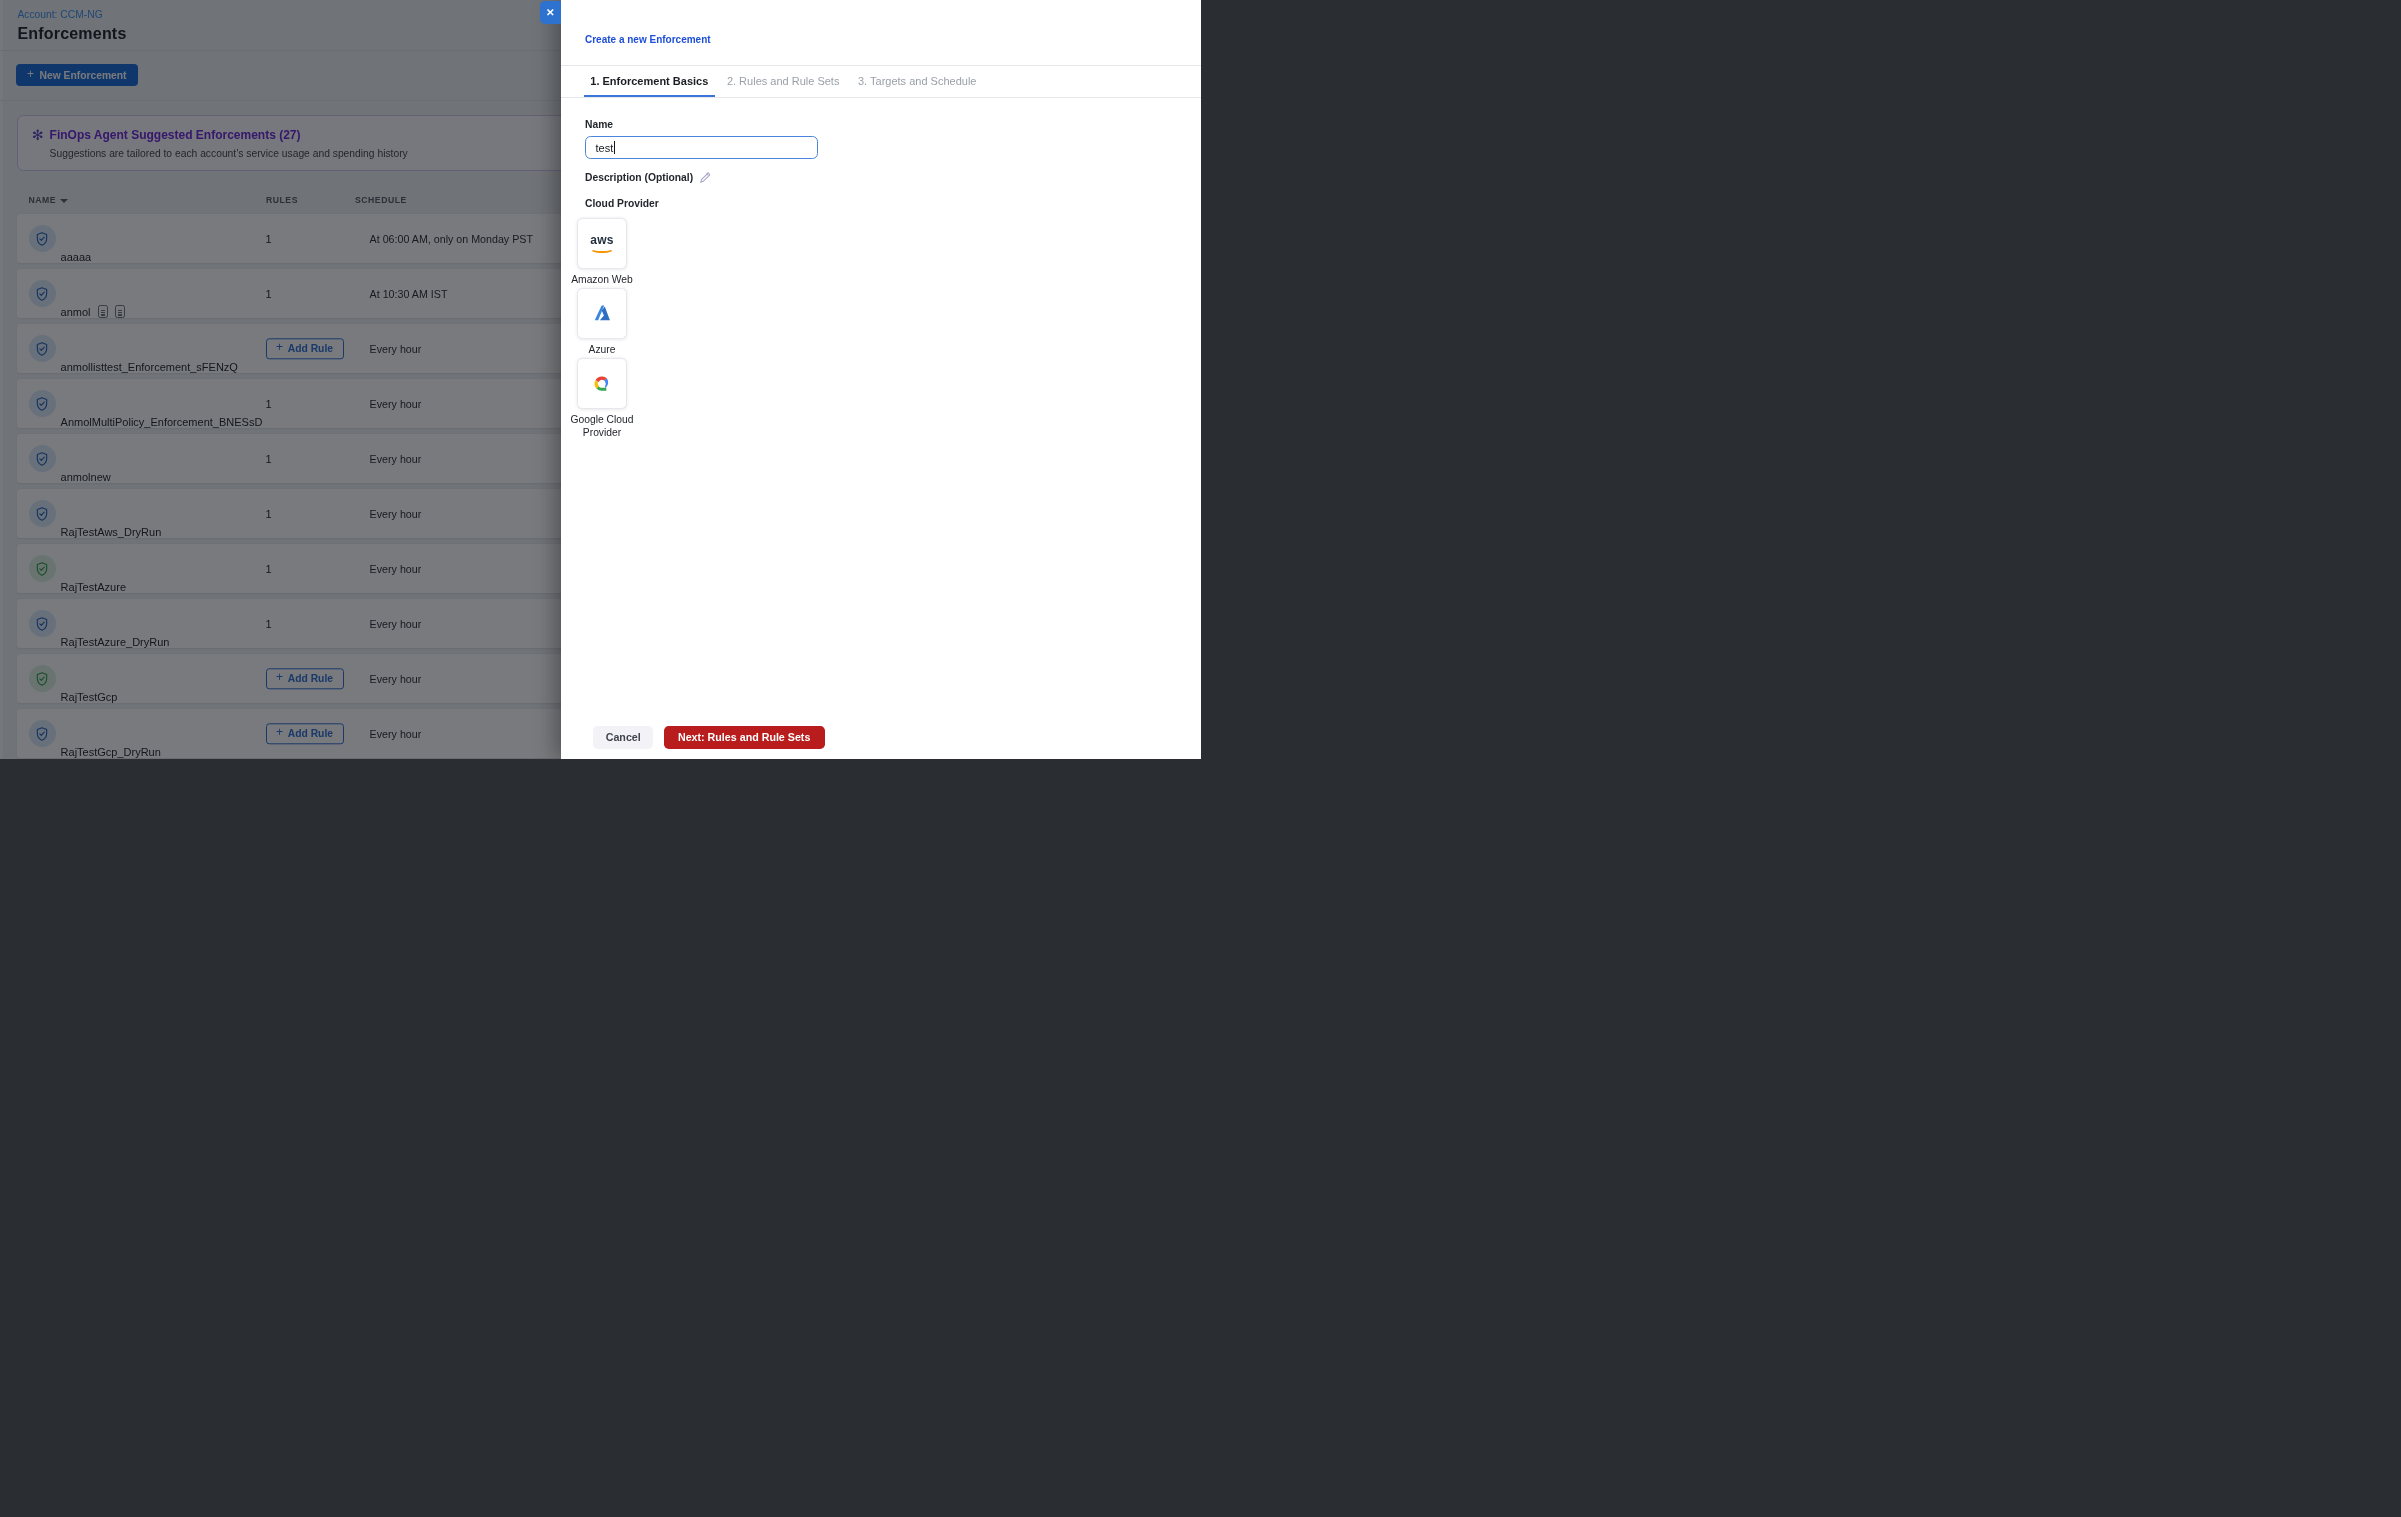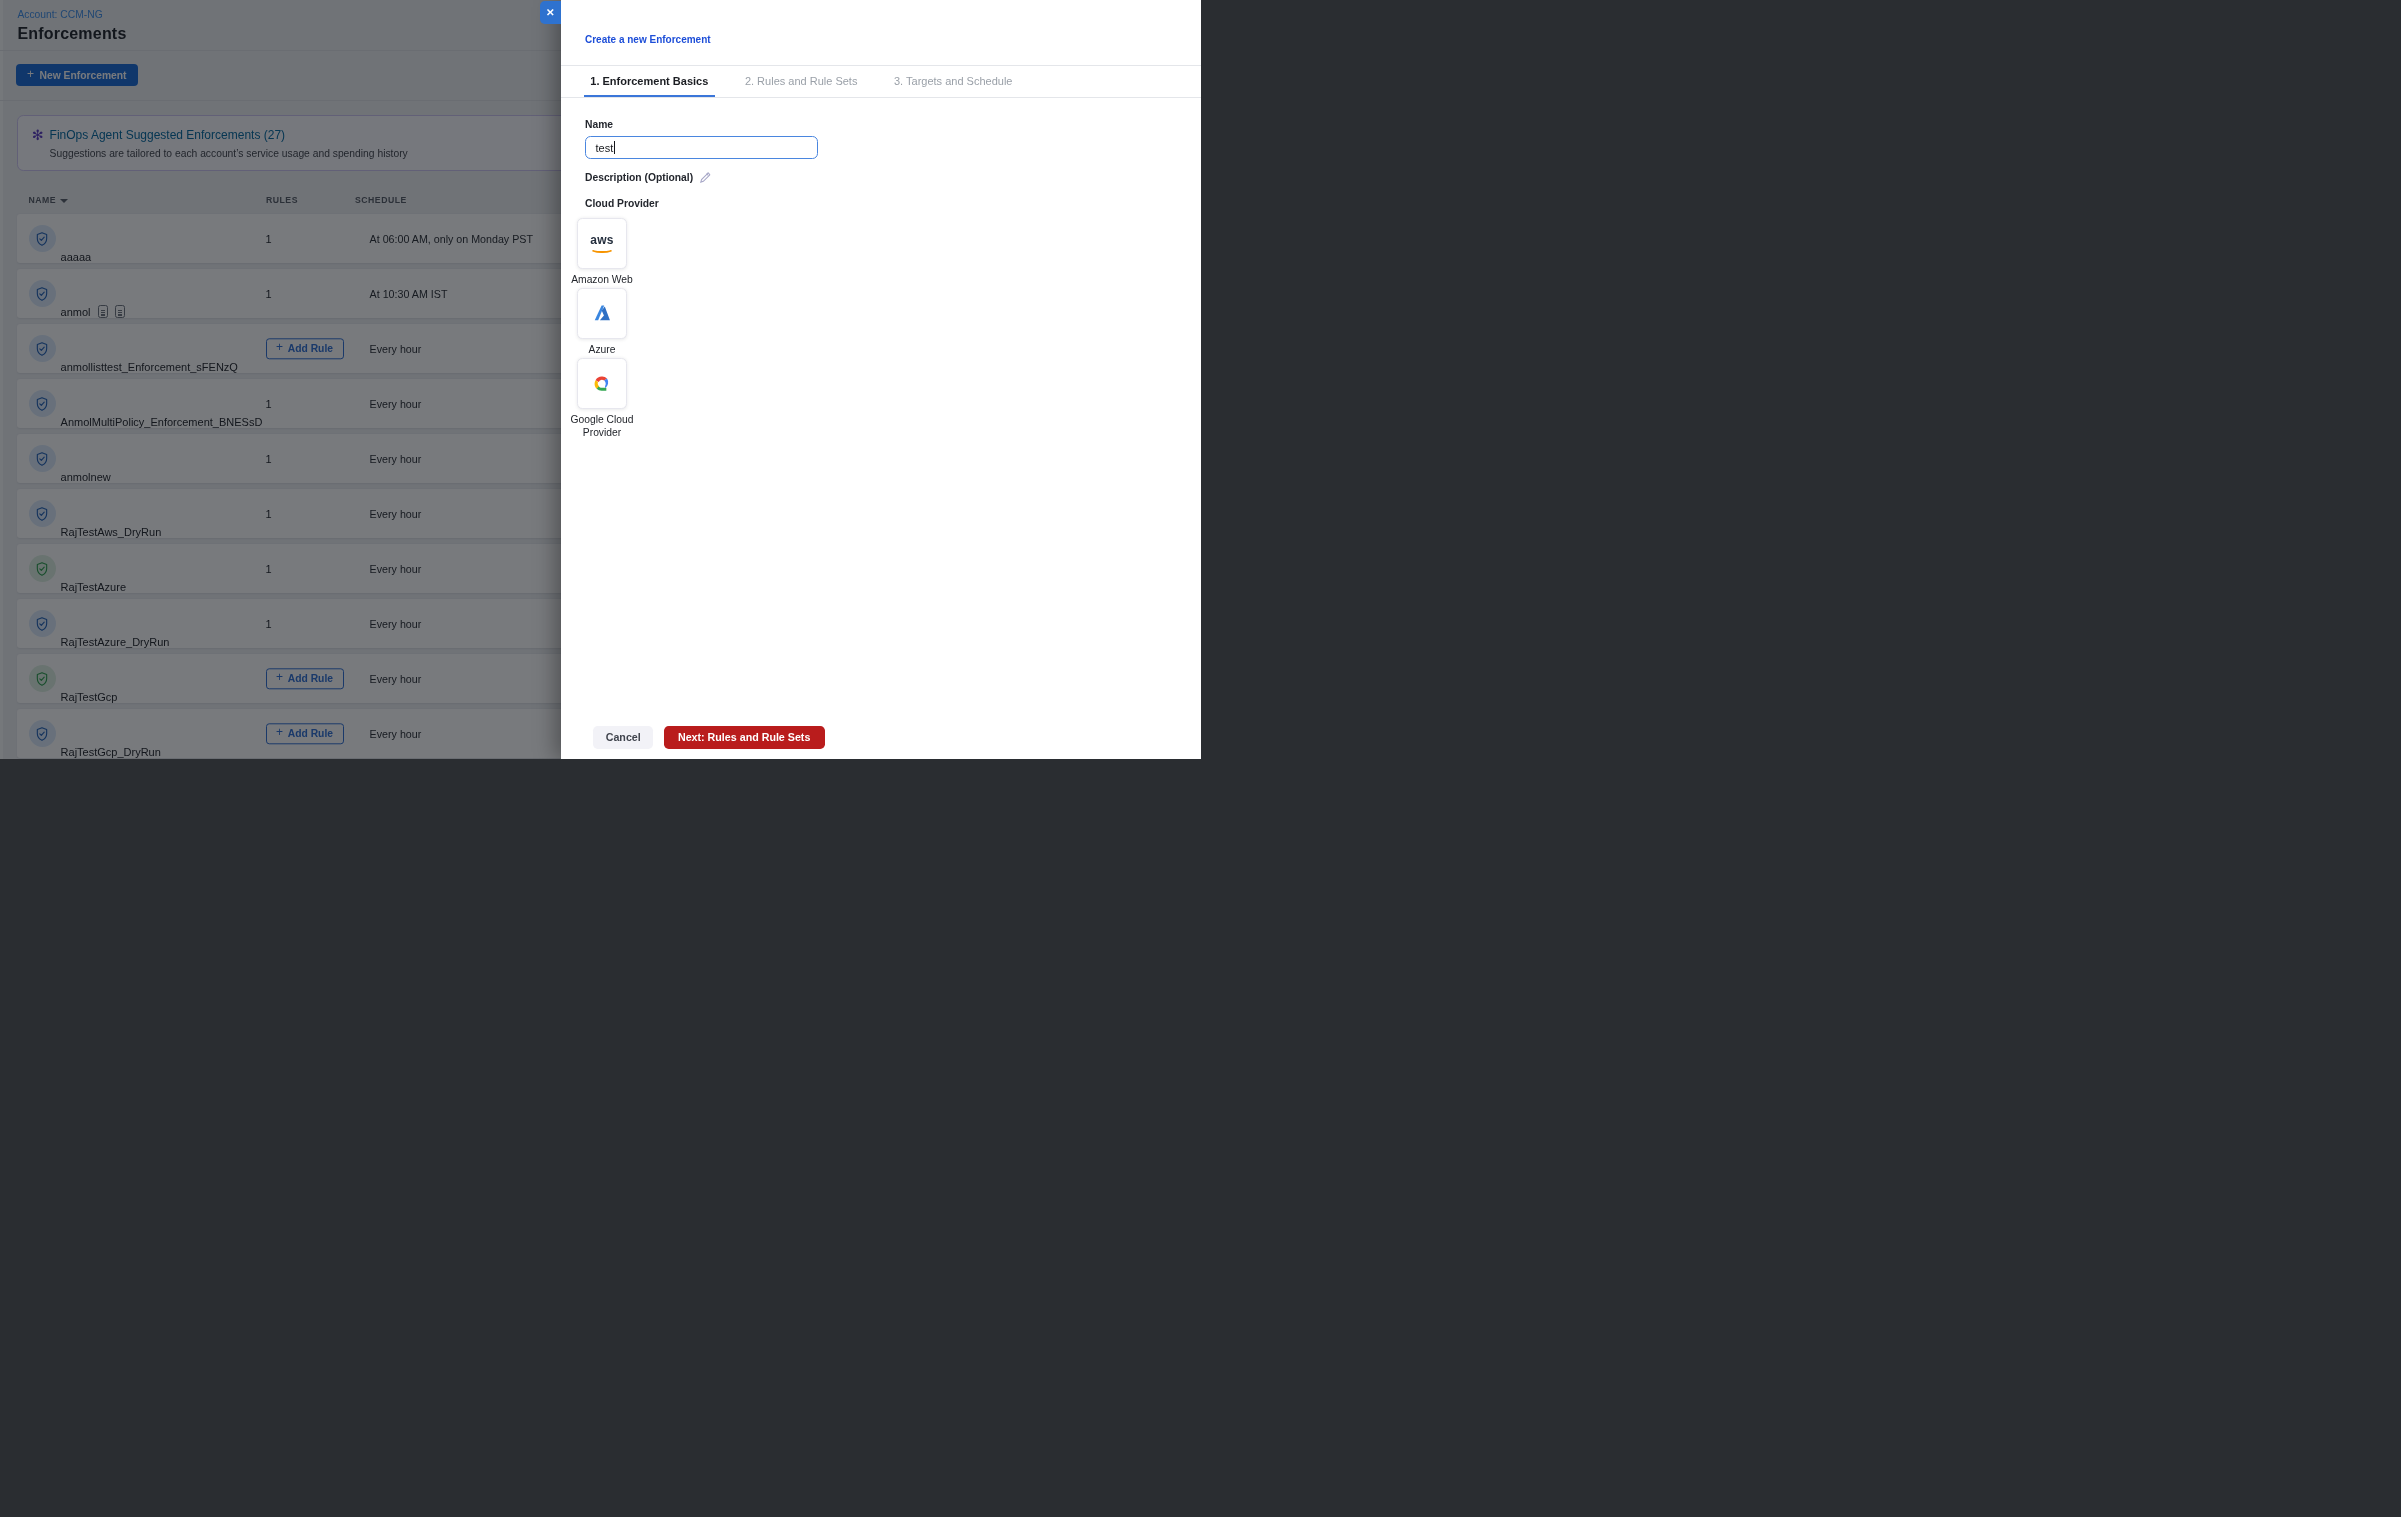--- a/index.html
+++ b/index.html
@@ -15,21 +15,21 @@
   .divider-1 { position:absolute; left:0; right:0; top:50px; height:0.8px; background:#dfe2e7; }
   .divider-2 { position:absolute; left:0; right:0; top:100px; height:0.8px; background:#dfe2e7; }
   .btn-new { position:absolute; left:16px; top:64px; height:22px; padding:0 11px; background:#1a6bd8; color:#fff;
              border:none; border-radius:4px; font-size:10.3px; font-weight:600; display:flex; align-items:center; gap:5.5px; cursor:pointer;
              font-family:inherit; }
   .btn-new .plus { font-size:12px; font-weight:400; position:relative; top:-0.8px; }
 
   .banner { position:absolute; left:16.6px; top:115px; width:1155px; height:56px; background:#fbfaff;
             border:0.8px solid #cfc6f2; border-radius:6.3px; }
   .banner .spark { position:absolute; left:14.2px; top:11px; font-size:14.2px; color:#5b3cc4; }
-  .banner-title { position:absolute; left:32px; top:12px; font-size:12px; font-weight:400; color:#0369a1; }
+  .banner-title { position:absolute; left:32px; top:12px; font-size:12px; font-weight:700; color:#6d28d9; }
   .banner-sub { position:absolute; left:32px; top:32px; font-size:10.3px; color:#42464e; }
 
   .thead { position:absolute; top:195px; font-size:8.7px; font-weight:700; letter-spacing:0.5px; color:#565c66; }
   .th-name { left:28.5px; } .th-rules { left:266px; } .th-sched { left:355px; }
   .sort-caret { position:absolute; left:60px; top:199px; width:0; height:0;
                 border-left:4px solid transparent; border-right:4px solid transparent; border-top:4.7px solid #5a606a; }
 
   .rows { position:absolute; left:16.6px; top:214px; width:1171px; }
   .row { position:relative; height:49px; margin-bottom:6px; background:#ffffff; border-radius:3.2px;
          box-shadow:0 0.8px 1.6px rgba(30,40,60,.08); cursor:pointer; }
@@ -53,21 +53,21 @@
 
   
   .drawer { position:absolute; left:561px; top:0; bottom:0; width:640px; background:#ffffff; z-index:10;
             box-shadow:-4.7px 0 20.6px rgba(0,0,0,.35); }
   .btn-close { position:absolute; left:-21.4px; top:0.8px; width:21.4px; height:23px; background:#2e72cf; color:#fff;
                border:none; border-radius:4.7px 0 0 4.7px; font-size:10.3px; font-weight:700; cursor:pointer; font-family:inherit;
                display:flex; align-items:center; justify-content:center; }
   .drawer-title { position:absolute; left:24px; top:34px; font-size:10px; font-weight:700; color:#1d4ed8; }
 
   .tabbar { position:absolute; left:0; right:0; top:65px; height:33px; border-top:0.8px solid #e4e6ea;
-            border-bottom:0.8px solid #e4e6ea; display:flex; padding-left:23px; gap:24px;text-align:right; }
+            border-bottom:0.8px solid #e4e6ea; display:flex; padding-left:23px; gap:6px;text-align:right; }
   .tab { height:100%; display:flex; align-items:center; padding:0 6.3px; font-size:11px; color:#9aa0a8;
          cursor:pointer; border-bottom:2.4px solid transparent; margin-bottom:-0.8px; white-space:nowrap; }
   .tab.active { color:#1b1d22; font-weight:700; border-bottom-color:#3b76d9; }
 
   .field-label { position:absolute; left:24px; font-size:10.3px; font-weight:600; color:#24272e; }
   .lbl-name { top:119px; }
   .name-input { position:absolute; left:24px; top:136px; width:233px; height:23px; border:1.2px solid #4a86df;
                 border-radius:5.5px; background:#fff; display:flex; align-items:center; padding-left:9.5px;
                 font-size:11px; color:#17191d; }
   .caret { display:inline-block; width:1.2px; height:12.7px; background:#14161a; margin-left:0.8px; }

